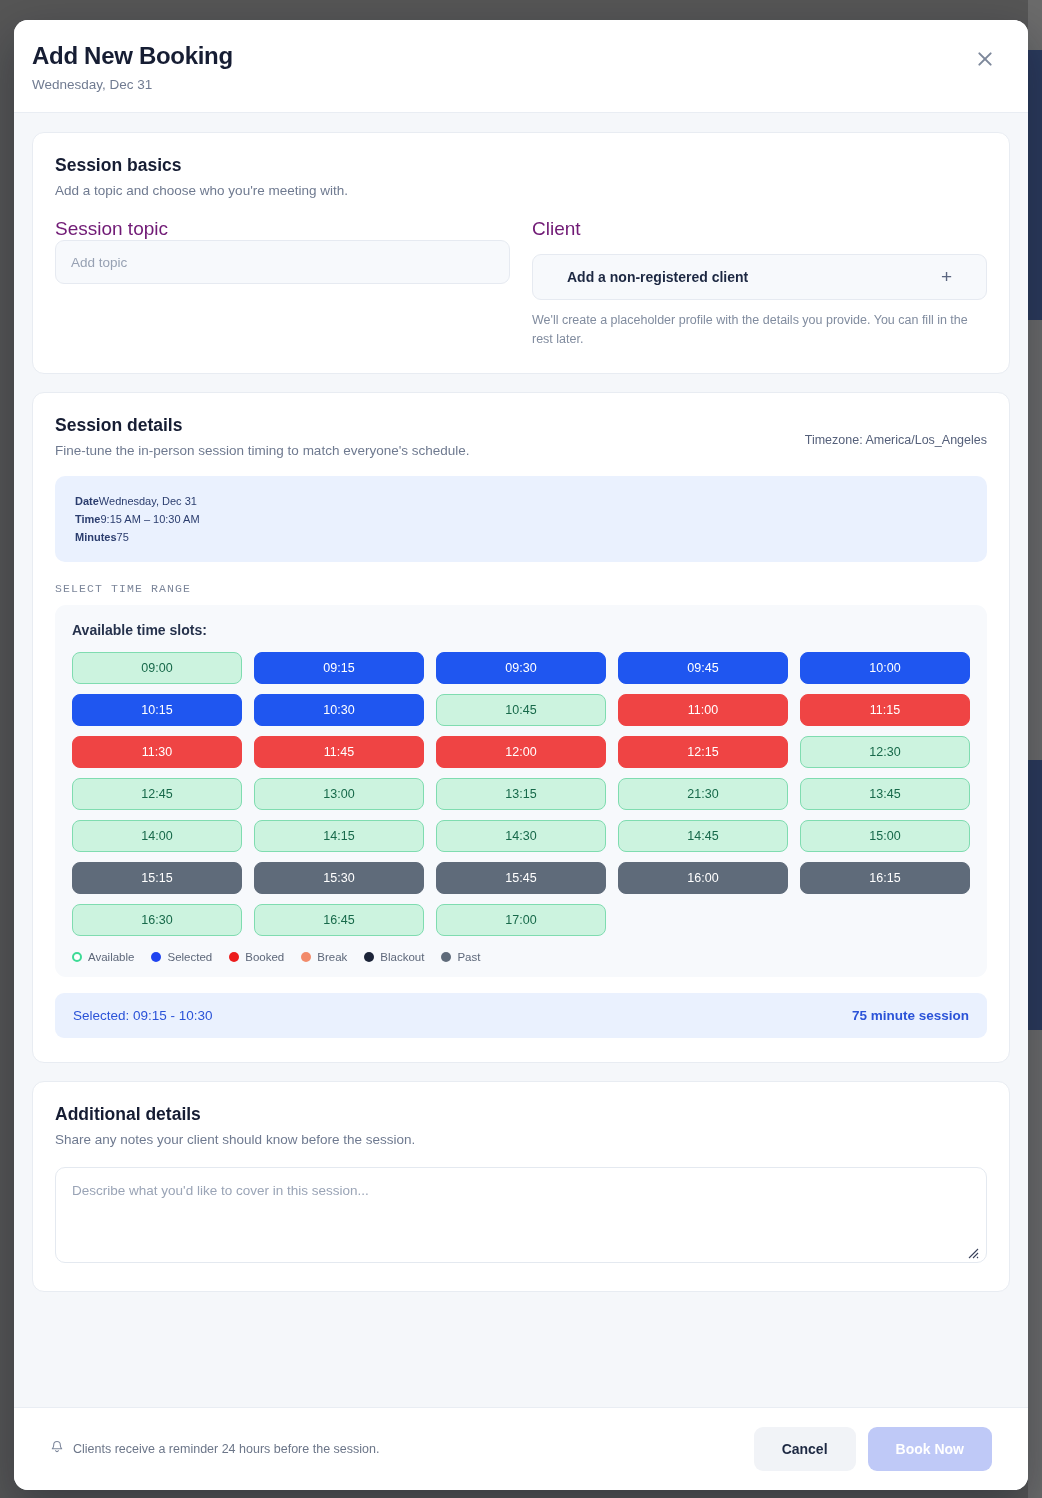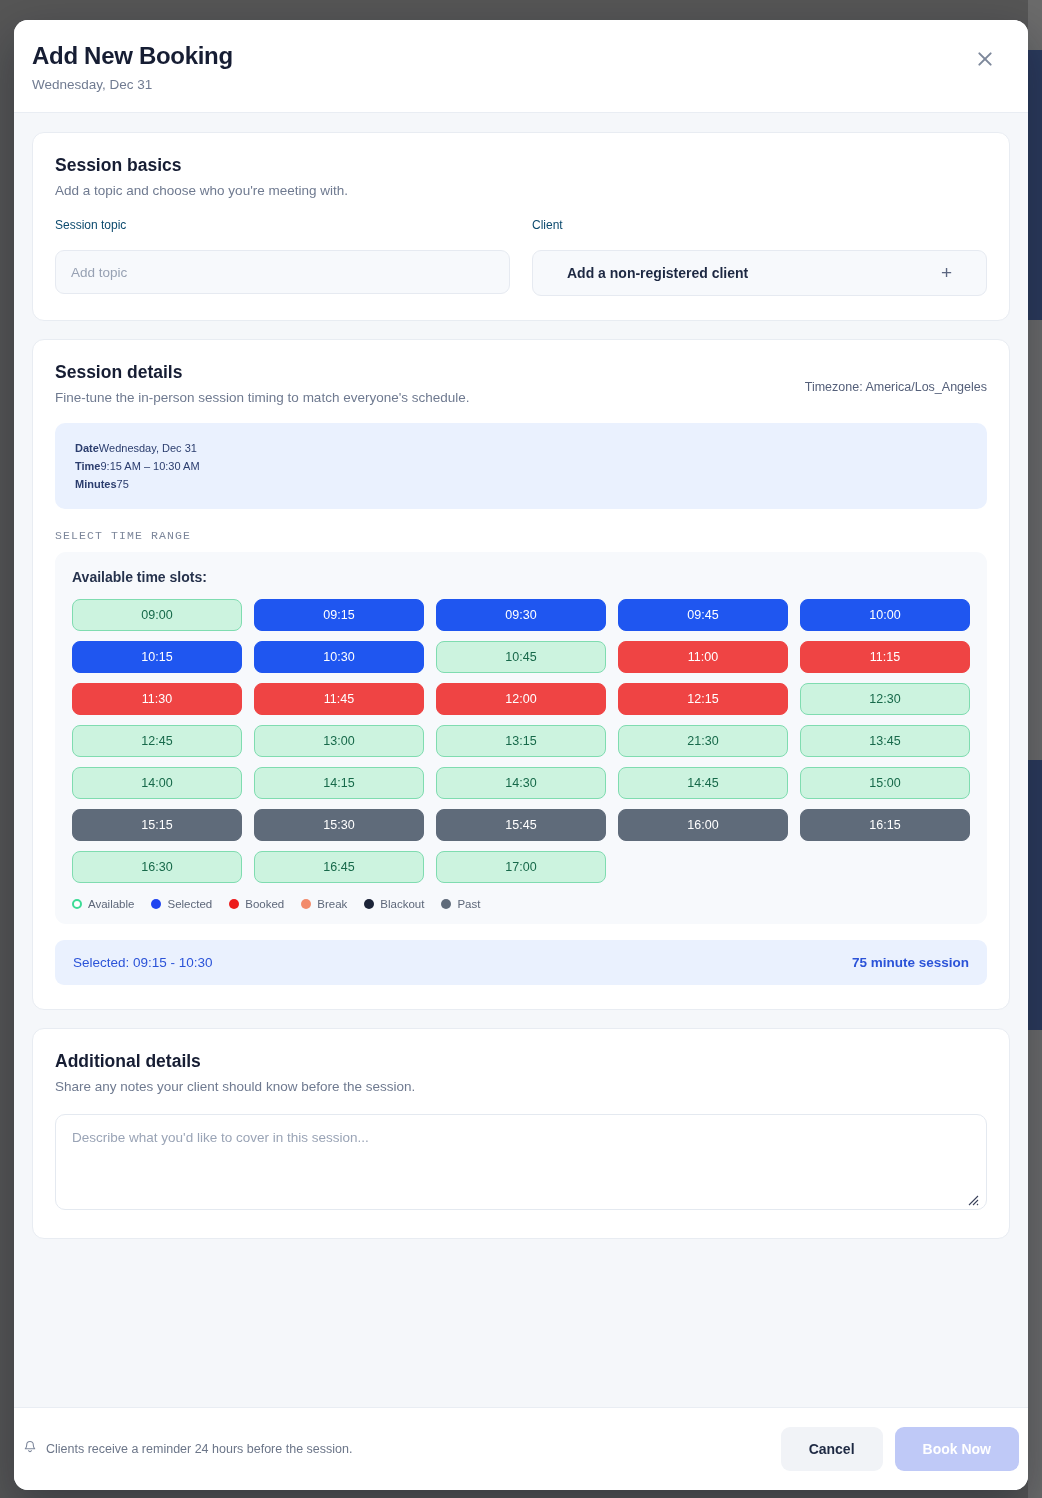--- a/index.html
+++ b/index.html
@@ -58,21 +58,21 @@
     padding: 22px 22px 24px 22px;
     margin-bottom: 18px;
   }
   .card-title { font-size: 17.5px; font-weight: bold; color: #161d33; }
   .card-desc { font-size: 13.5px; color: #6f7a90; margin-top: 7px; }
   
   .basics-grid {
     display: grid; grid-template-columns: 1fr 1fr; gap: 22px;
     margin-top: 20px;
   }
-  .field-label { font-size: 12px; color: #0c4a6e; font-weight: 500; margin-bottom: 18px; }
+  .field-label { font-size: 19px; color: #701a75; font-weight: 500; margin-bottom: 0; }
   .text-input {
     width: 100%; height: 44px;
     background: #f7f9fc; border: 1px solid #e6eaf1; border-radius: 9px;
     padding: 0 15px; font-size: 13.5px; color: #2d3a52;
     font-family: "Liberation Sans", sans-serif;
   }
   .text-input::placeholder { color: #97a1b3; }
   .client-search {
     position: relative;
   }
@@ -154,21 +154,21 @@
   }
   .notes::placeholder { color: #9aa4b6; }
   .notes-wrap { position: relative; }
   .resize-grip {
     position: absolute; right: 8px; bottom: 8px; width: 14px; height: 14px;
     pointer-events: none;
   }
   
   .modal-footer {
     flex: none; background: #ffffff; border-top: 1px solid #e9edf3;
-    padding: 19px 9px; display: flex; align-items: center;
+    padding: 19px 36px; display: flex; align-items: center;
     justify-content: space-between;
   }
   .footer-note { display: flex; align-items: center; gap: 9px; font-size: 12.5px; color: #6c7689; }
   .footer-actions { display: flex; gap: 12px; }
   .btn {
     height: 44px; border-radius: 9px; border: none; cursor: pointer;
     font-size: 14px; font-weight: bold; padding: 0 28px;
     font-family: "Liberation Sans", sans-serif;
   }
   .btn-cancel { background: #f1f3f7; color: #1d2842; }
@@ -200,20 +200,21 @@
           <div class="field-label">Session topic</div>
           <input class="text-input" type="text" placeholder="Add topic" style="">
         </div>
 
         <div>
           <div class="field-label">Client</div>
           <button class="add-client-btn">
             <span>Add a non-registered client</span>
             <span class="plus-icon">+</span>
           </button>
+          <div class="helper-text">We'll create a placeholder profile with the details you provide. You can fill in the rest later.</div>
         </div>
       </div>
     </div>
 
     <div class="card">
       <div class="details-head">
         <div>
           <div class="card-title">Session details</div>
           <div class="card-desc">Fine-tune the in-person session timing to match everyone's schedule.</div>
         </div>

